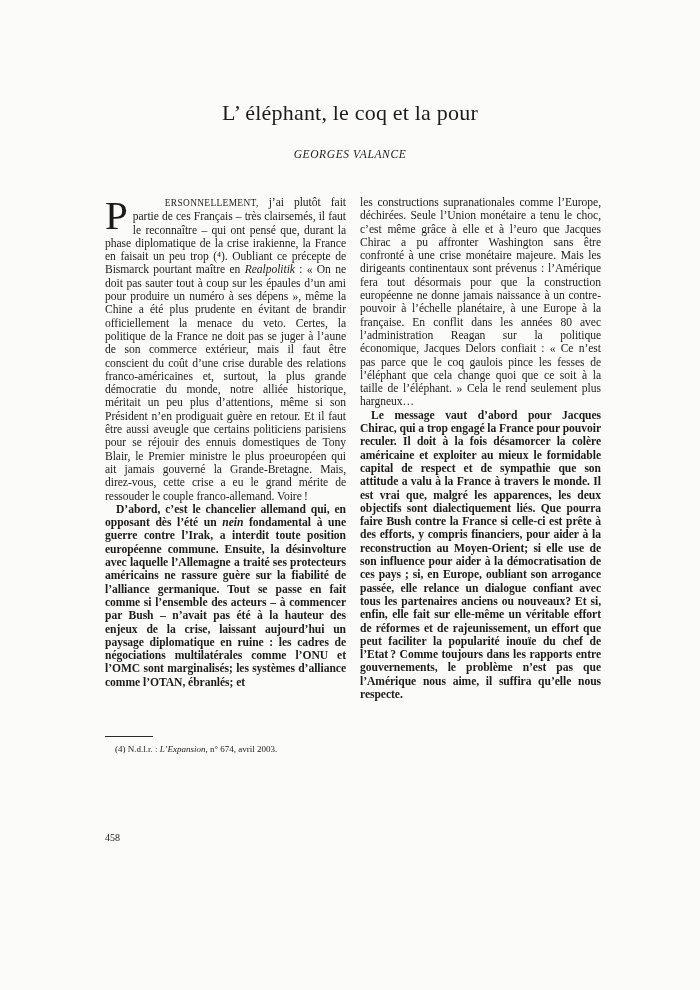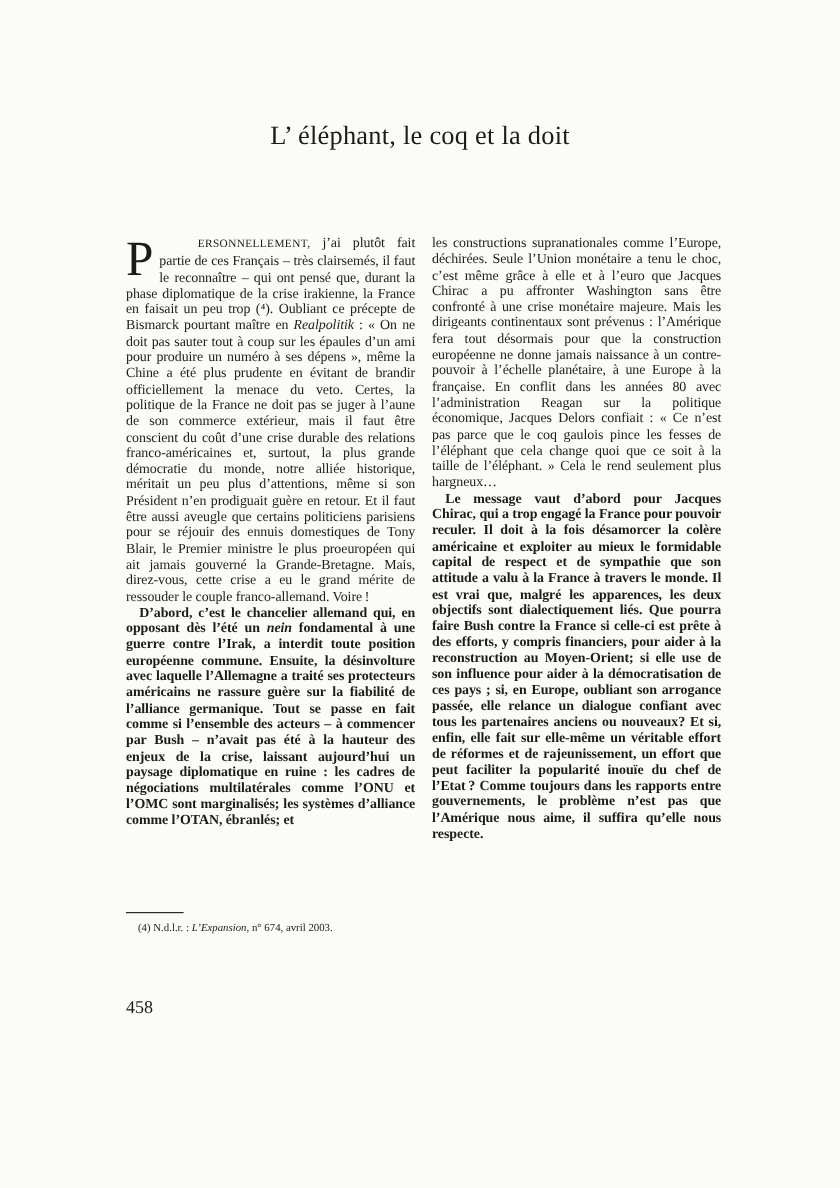--- a/index.html
+++ b/index.html
@@ -66,48 +66,49 @@
     padding:1px 5px 0 0;
     font-weight:400;
   }
   .smallcaps{
     font-size:9.4px;
     letter-spacing:0.35px;
     margin-left:32px;
   }
   .footnote-block{
     position:absolute;
-    left:105px;top:760px;
+    left:105px;top:736px;
     width:270px;
   }
   .footnote-rule{
     width:48px;height:1px;
     background:#2c2a28;
   }
   .footnote{
     margin:7px 0 0 0;
     font-size:9px;
     line-height:11px;
     text-indent:10px;
     text-align:left;
   }
   .page-number{
     position:absolute;
     left:105px;top:832px;
-    font-size:15px;
+    font-size:10px;
   }
   i{font-style:italic;}
 </style>
 </head>
 <body>
 
 <div class="page">
 
-  <h1 class="title">L’ éléphant, le coq et la doit</h1>
+  <h1 class="title">L’ éléphant, le coq et la pour</h1>
 
+  <div class="author">GEORGES VALANCE</div>
 
   <div class="columns">
 
     <div class="col">
       <p class="para">
         <span class="dropcap">P</span><span class="smallcaps">ERSONNELLEMENT,</span><span> j’ai plutôt fait partie de ces Français – très clairsemés, il faut le reconnaître – qui ont pensé que, durant la phase diplomatique de la crise irakienne, la France en faisait un peu trop (⁴). Oubliant ce précepte de Bismarck pourtant maître en <i>Realpolitik</i> : « On ne doit pas sauter tout à coup sur les épaules d’un ami pour produire un numéro à ses dépens », même la Chine a été plus prudente en évitant de brandir officiellement la menace du veto. Certes, la politique de la France ne doit pas se juger à l’aune de son commerce extérieur, mais il faut être conscient du coût d’une crise durable des relations franco-américaines et, surtout, la plus grande démocratie du monde, notre alliée historique, méritait un peu plus d’attentions, même si son Président n’en prodiguait guère en retour. Et il faut être aussi aveugle que certains politiciens parisiens pour se réjouir des ennuis domestiques de Tony Blair, le Premier ministre le plus proeuropéen qui ait jamais gouverné la Grande-Bretagne. Mais, direz-vous, cette crise a eu le grand mérite de ressouder le couple franco-allemand. Voire !</span>
       </p>
       <p class="para indent">D’abord, c’est le chancelier allemand qui, en opposant dès l’été un <i>nein</i> fondamental à une guerre contre l’Irak, a interdit toute position européenne commune. Ensuite, la désinvolture avec laquelle l’Allemagne a traité ses protecteurs américains ne rassure guère sur la fiabilité de l’alliance germanique. Tout se passe en fait comme si l’ensemble des acteurs – à commencer par Bush – n’avait pas été à la hauteur des enjeux de la crise, laissant aujourd’hui un paysage diplomatique en ruine : les cadres de négociations multilatérales comme l’ONU et l’OMC sont marginalisés; les systèmes d’alliance comme l’OTAN, ébranlés; et</p>
     </div>
 

